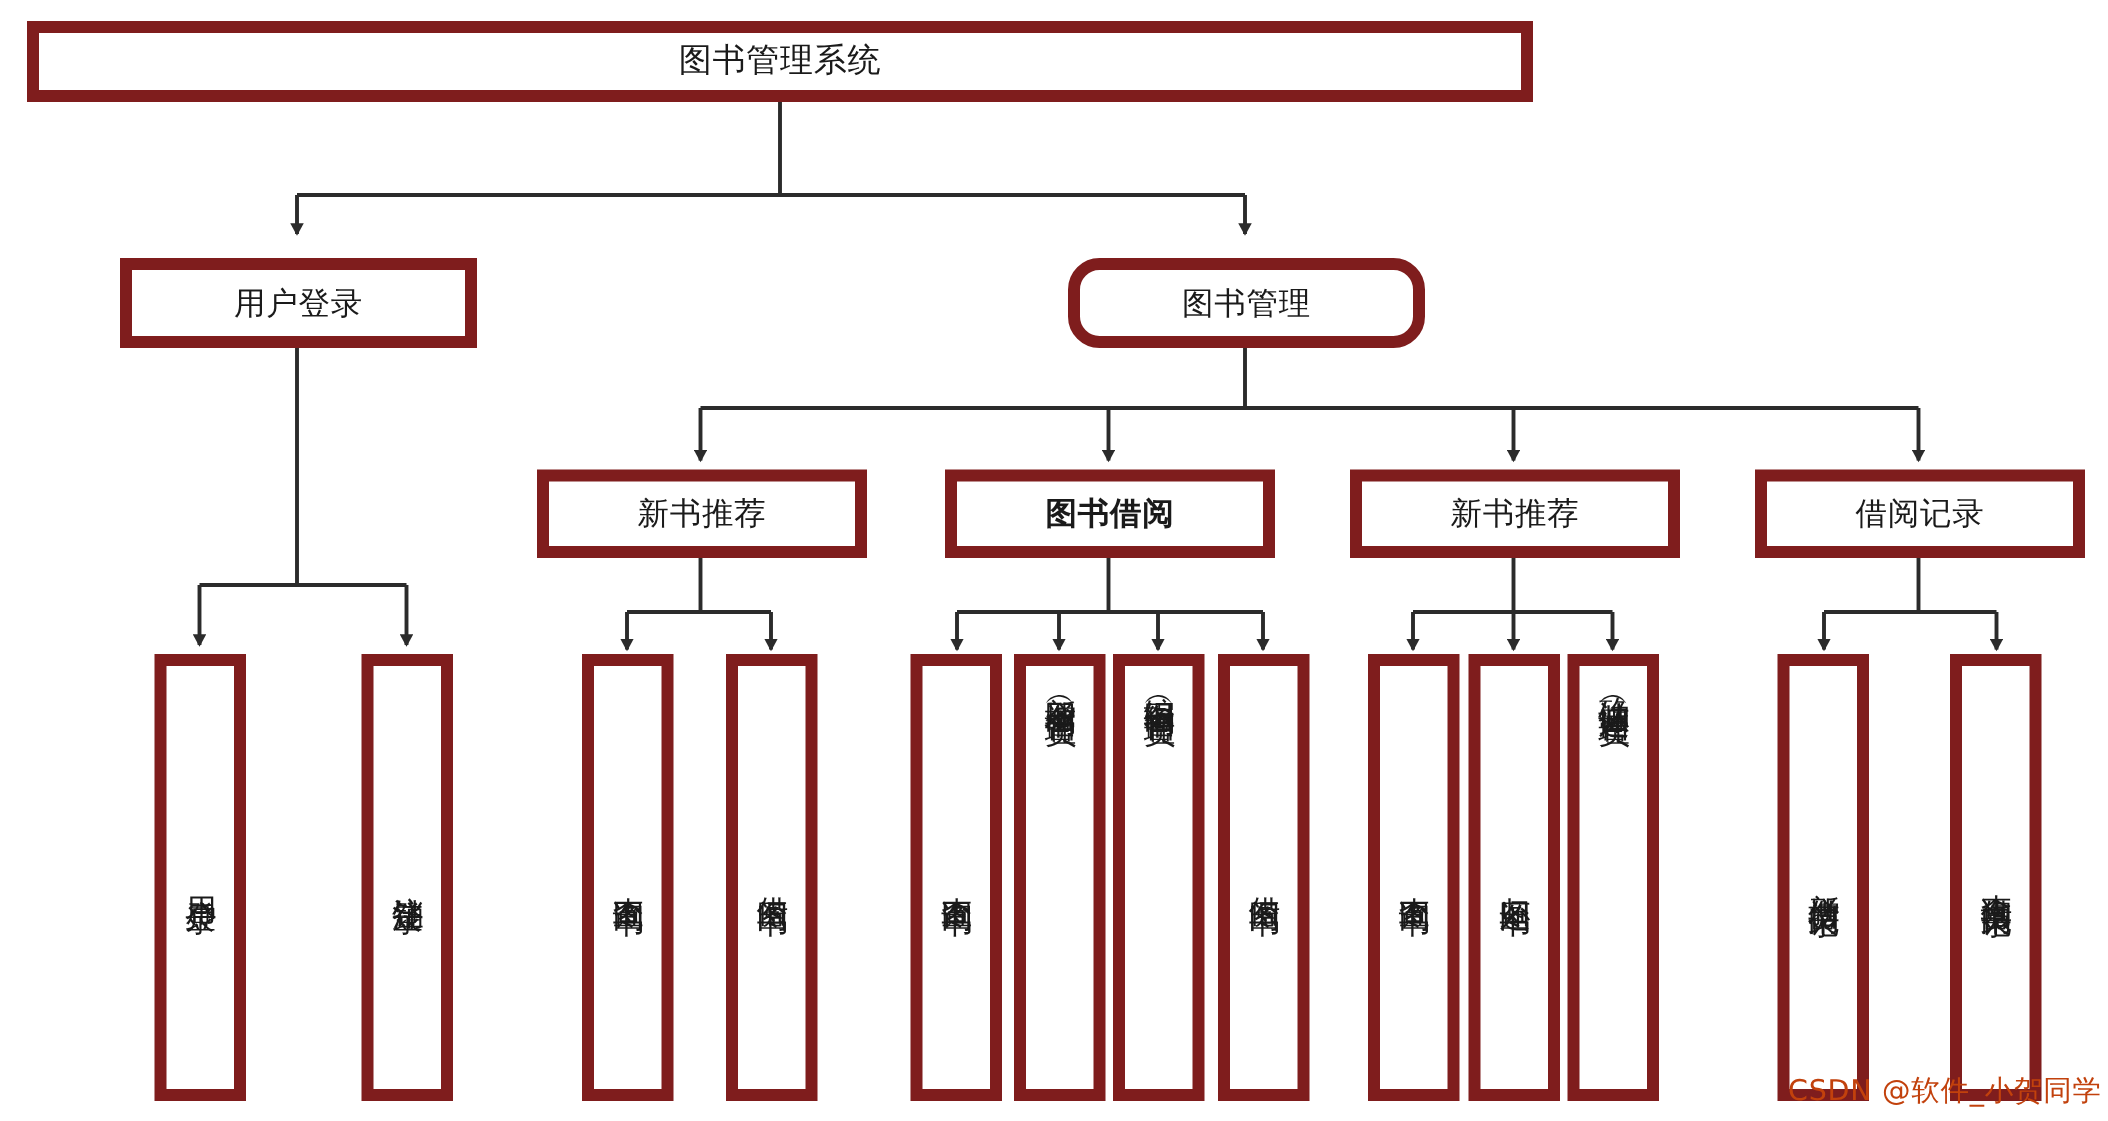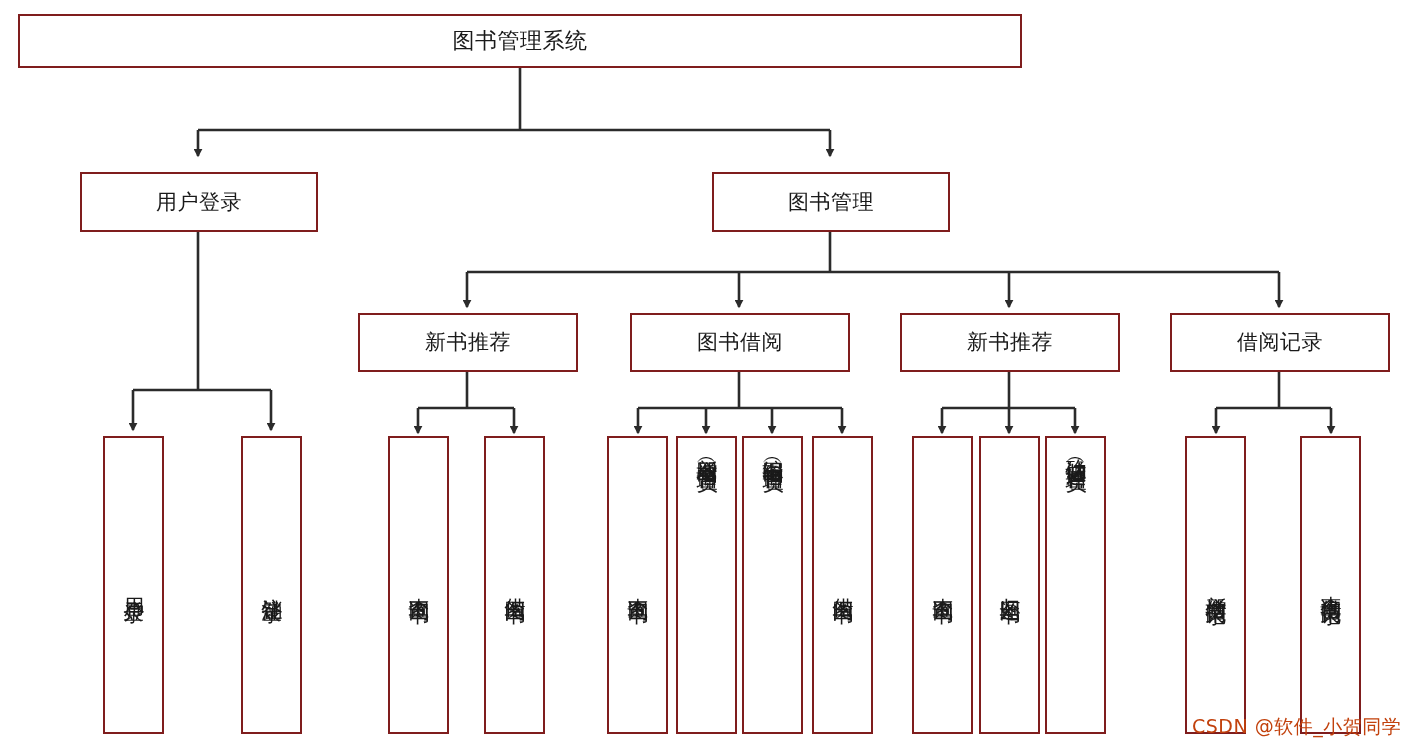--- a/index.html
+++ b/index.html
@@ -23,21 +23,21 @@
     left: 0;
     top: 0;
     width: 1405px;
     height: 747px;
     pointer-events: none;
   }
   .node {
     position: absolute;
     box-sizing: border-box;
     background: #ffffff;
-    border: 2px solid #7f1d1d;
+    border: 8px solid #7f1d1d;
     display: flex;
     align-items: center;
     justify-content: center;
     text-align: center;
     color: #1a1a1a;
   }
   .node-label {
     display: block;
     line-height: 1.18;
     letter-spacing: 0.5px;
@@ -136,29 +136,29 @@
   </svg>
 
   <div class="node horiz root" style="left:18px; top:14px; width:1004px; height:54px;">
     <span class="node-label">图书管理系统</span>
   </div>
 
   <div class="node horiz" style="left:80px; top:172px; width:238px; height:60px;">
     <span class="node-label">用户登录</span>
   </div>
 
-  <div class="node horiz" style="left:712px; top:172px; width:238px; height:60px;">
+  <div class="node horiz" style="left:712px; top:172px; width:238px; height:60px;border-radius:21px;">
     <span class="node-label">图书管理</span>
   </div>
 
   <div class="node horiz" style="left:358px; top:313px; width:220px; height:59px;">
     <span class="node-label">新书推荐</span>
   </div>
 
-  <div class="node horiz" style="left:630px; top:313px; width:220px; height:59px;">
+  <div class="node horiz" style="left:630px; top:313px; width:220px; height:59px;font-weight:bold;">
     <span class="node-label">图书借阅</span>
   </div>
 
   <div class="node horiz" style="left:900px; top:313px; width:220px; height:59px;">
     <span class="node-label">新书推荐</span>
   </div>
 
   <div class="node horiz" style="left:1170px; top:313px; width:220px; height:59px;">
     <span class="node-label">借阅记录</span>
   </div>

